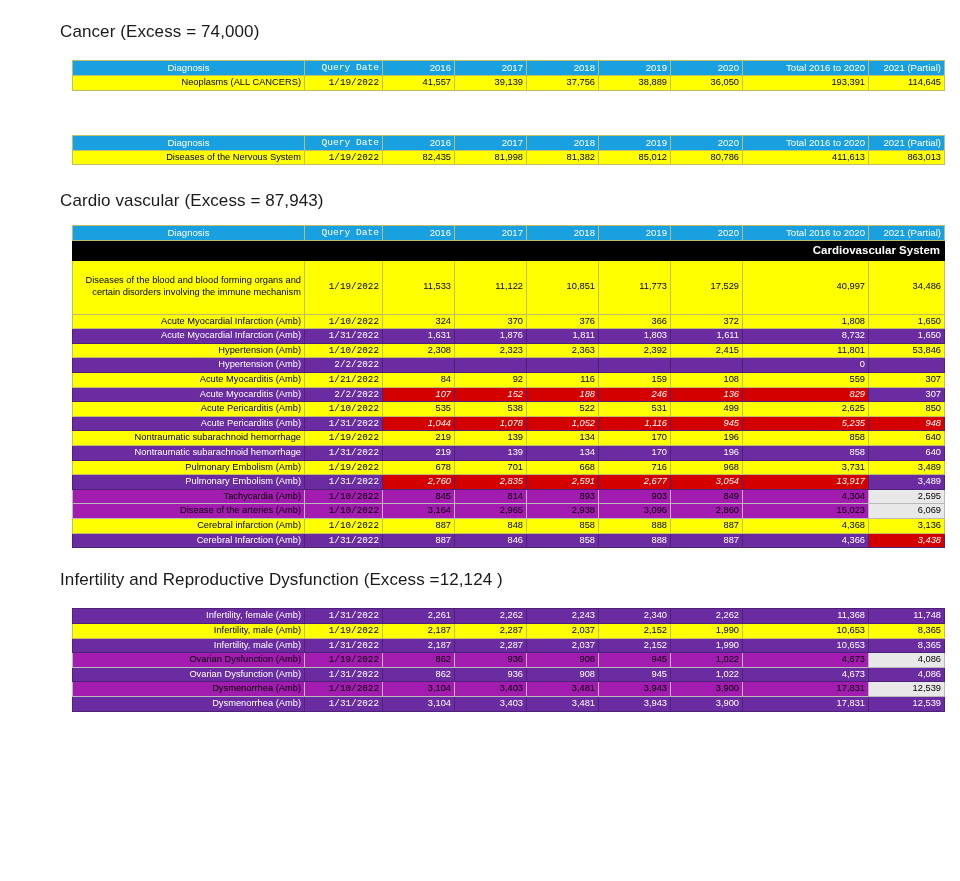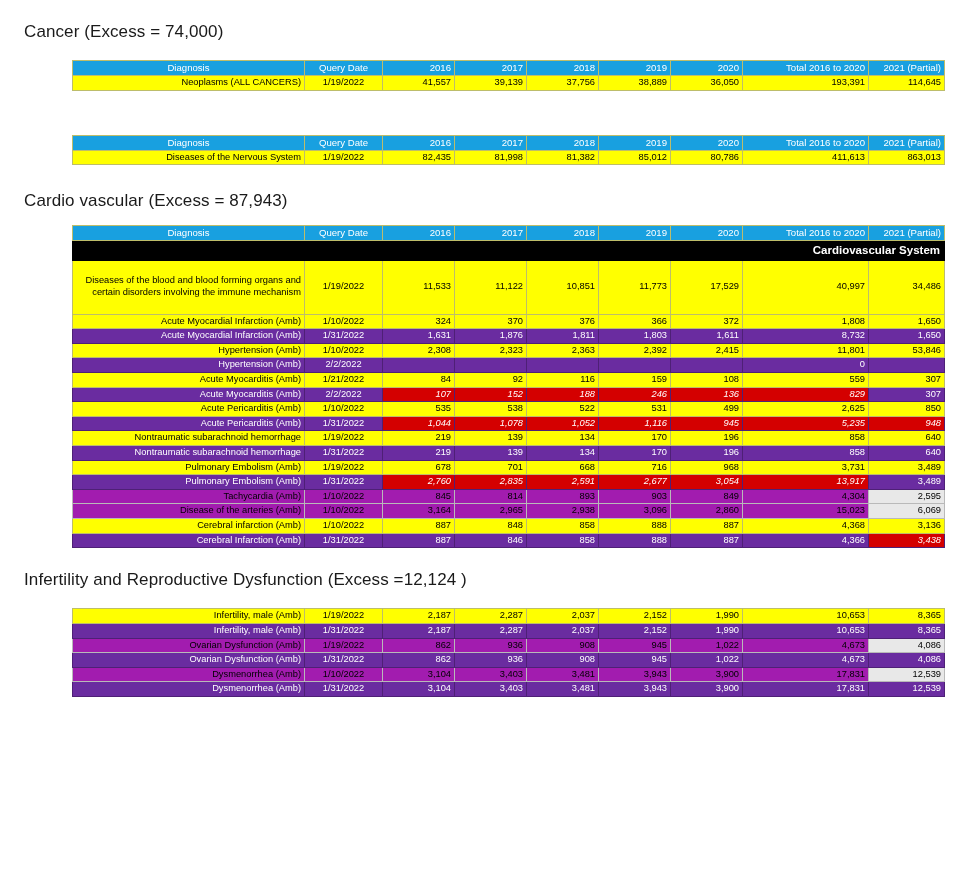--- a/index.html
+++ b/index.html
@@ -10,21 +10,21 @@
     font-family: "Liberation Sans", sans-serif;
     overflow: hidden;
   }
   .page { position: relative; width: 960px; height: 881px; padding: 0; }
 
   .section-title {
     font-size: 17px;
     color: #1a1a1a;
     font-weight: 400;
     margin: 0;
-    padding: 0 0 0 24px;
+    padding: 0 0 0 60px;
     letter-spacing: 0.1px;
   }
 
   table.grid {
     border-collapse: collapse;
     table-layout: fixed;
     margin-left: 72px;
     font-size: 9.3px;
     border: 0;
   }
@@ -32,21 +32,21 @@
     padding: 1px 3px;
     border: 1px solid #bdbd6a;
     white-space: nowrap;
     overflow: hidden;
     line-height: 1.25;
     font-weight: normal;
   }
 
   
   .c-diag   { width: 232px; text-align: right; }
-  .c-date   { width: 78px;  text-align: center; }
+  .c-date   { width: 78px;  text-align: right; font-family: Liberation Mono, monospace; }
   .c-yr     { width: 72px;  text-align: right; }
   .c-total  { width: 126px; text-align: right; }
   .c-p2021  { width: 76px;  text-align: right; }
 
   
   thead td {
     background: #18a0e0;
     color: #ffffff;
     font-weight: bold;
     text-align: center;
@@ -366,20 +366,31 @@
         </tr>
       </tbody>
   </table>
 
   <div class="sp22"></div>
 
   <h2 class="section-title">Infertility and Reproductive Dysfunction (Excess =12,124 )</h2>
   <div class="sp18"></div>
   <table class="grid">
     <tbody>
+        <tr class="r-purple">
+          <td class="c-diag f-purple">Infertility, female (Amb)</td>
+          <td class="c-date f-purple">1/31/2022</td>
+          <td class="c-yr f-purple">2,261</td>
+          <td class="c-yr f-purple">2,262</td>
+          <td class="c-yr f-purple">2,243</td>
+          <td class="c-yr f-purple">2,340</td>
+          <td class="c-yr f-purple">2,262</td>
+          <td class="c-total f-purple">11,368</td>
+          <td class="c-p2021 f-purple">11,748</td>
+        </tr>
         <tr class="r-yellow">
           <td class="c-diag f-yellow">Infertility, male (Amb)</td>
           <td class="c-date f-yellow">1/19/2022</td>
           <td class="c-yr f-yellow">2,187</td>
           <td class="c-yr f-yellow">2,287</td>
           <td class="c-yr f-yellow">2,037</td>
           <td class="c-yr f-yellow">2,152</td>
           <td class="c-yr f-yellow">1,990</td>
           <td class="c-total f-yellow">10,653</td>
           <td class="c-p2021 f-yellow">8,365</td>

